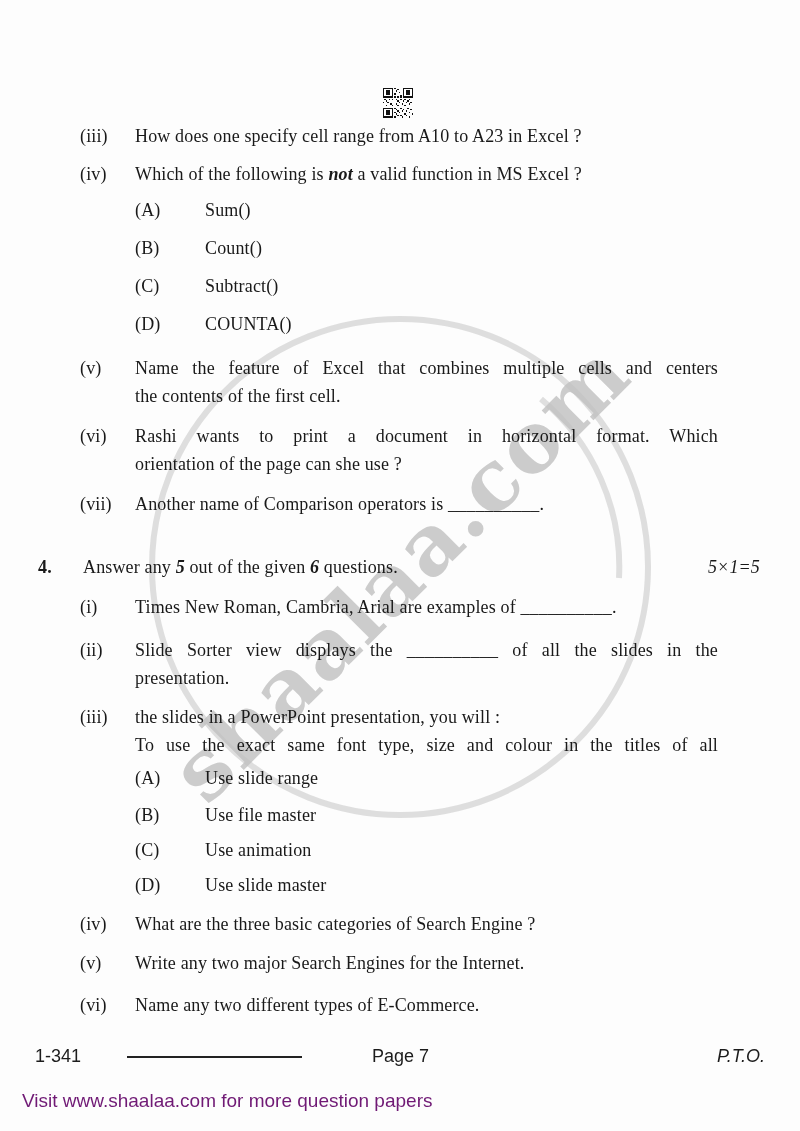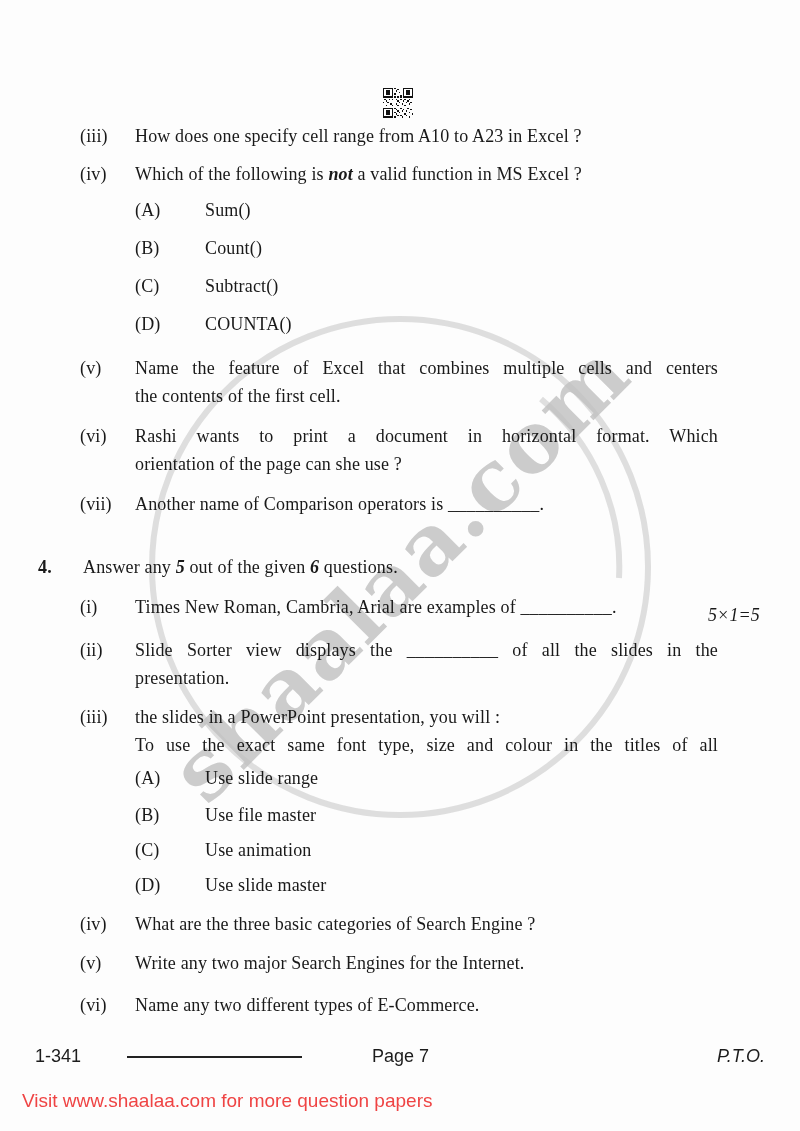--- a/index.html
+++ b/index.html
@@ -23,30 +23,30 @@
   .row{position:absolute;left:0;width:800px;font-size:18px;letter-spacing:.15px;}
   .num{position:absolute;left:80px;line-height:28px;}
   .body{position:absolute;left:135px;width:583px;}
   .line{line-height:28px;white-space:nowrap;}
   .jline{white-space:normal;text-align:justify;text-align-last:justify;}
   .opt-letter{position:absolute;left:135px;line-height:28px;}
   .opt-text{position:absolute;left:197px;line-height:28px;white-space:nowrap;margin-left:8px;}
   .bi{font-weight:bold;font-style:italic;}
   .q4num{position:absolute;left:38px;font-weight:bold;line-height:28px;}
   .q4text{position:absolute;left:83px;line-height:28px;white-space:nowrap;}
-  .marks{position:absolute;right:40px;font-style:italic;line-height:28px;margin-top:48px;}
+  .marks{position:absolute;right:40px;font-style:italic;line-height:28px;}
   
   .footer-row{position:absolute;left:0;top:1045px;width:800px;
     font-family:"Liberation Sans",sans-serif;font-size:18px;color:#1c1c1c;}
   .f-code{position:absolute;left:35px;line-height:22px;}
   .f-line{position:absolute;left:127px;top:11px;width:175px;border-top:2px solid #222;}
   .f-page{position:absolute;left:372px;line-height:22px;}
   .f-pto{position:absolute;right:35px;line-height:22px;font-style:italic;}
   .visit{position:absolute;left:22px;top:1089px;
-    font-family:"Liberation Sans",sans-serif;font-size:19px;color:#ef4444;
+    font-family:"Liberation Sans",sans-serif;font-size:19px;color:#701a75;
     line-height:24px;white-space:nowrap;}
 </style>
 </head>
 <body>
 
 <div class="page">
 
   <div class="wm">
     <svg width="800" height="1131" viewBox="0 0 800 1131">
       <circle cx="400" cy="567" r="248" fill="none" stroke="#c9c9c9" stroke-width="6" opacity="0.6"></circle>

